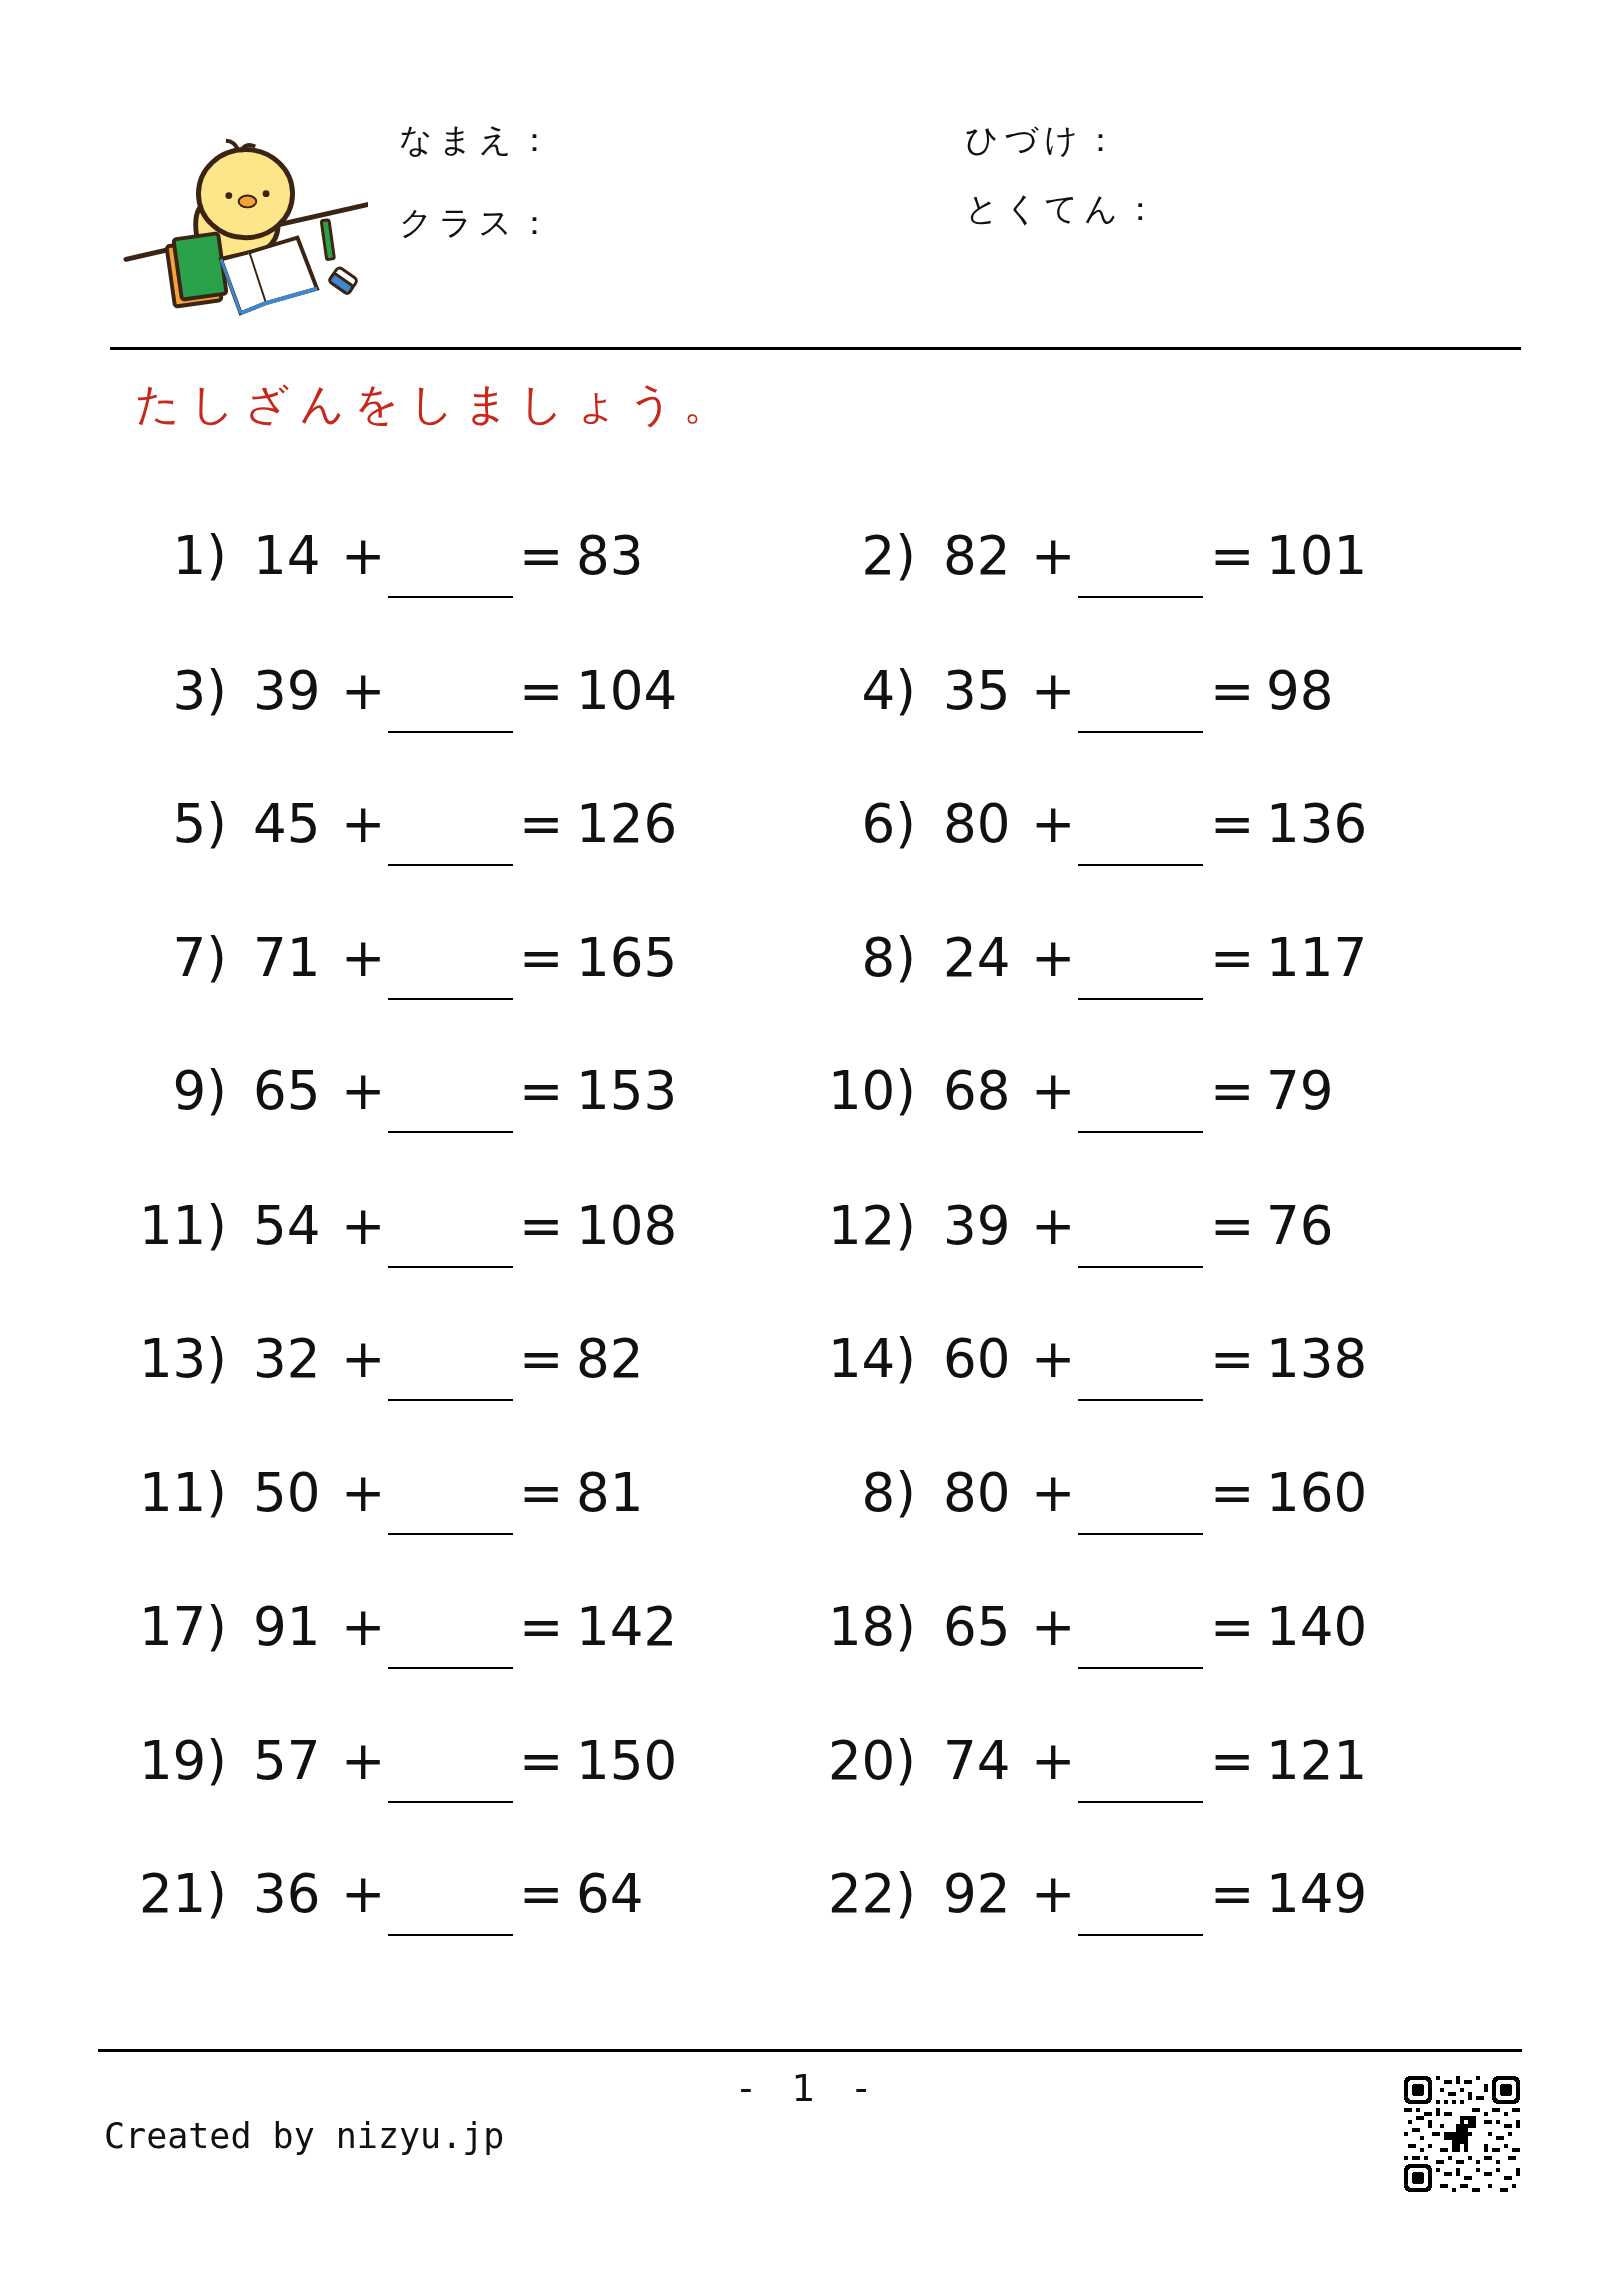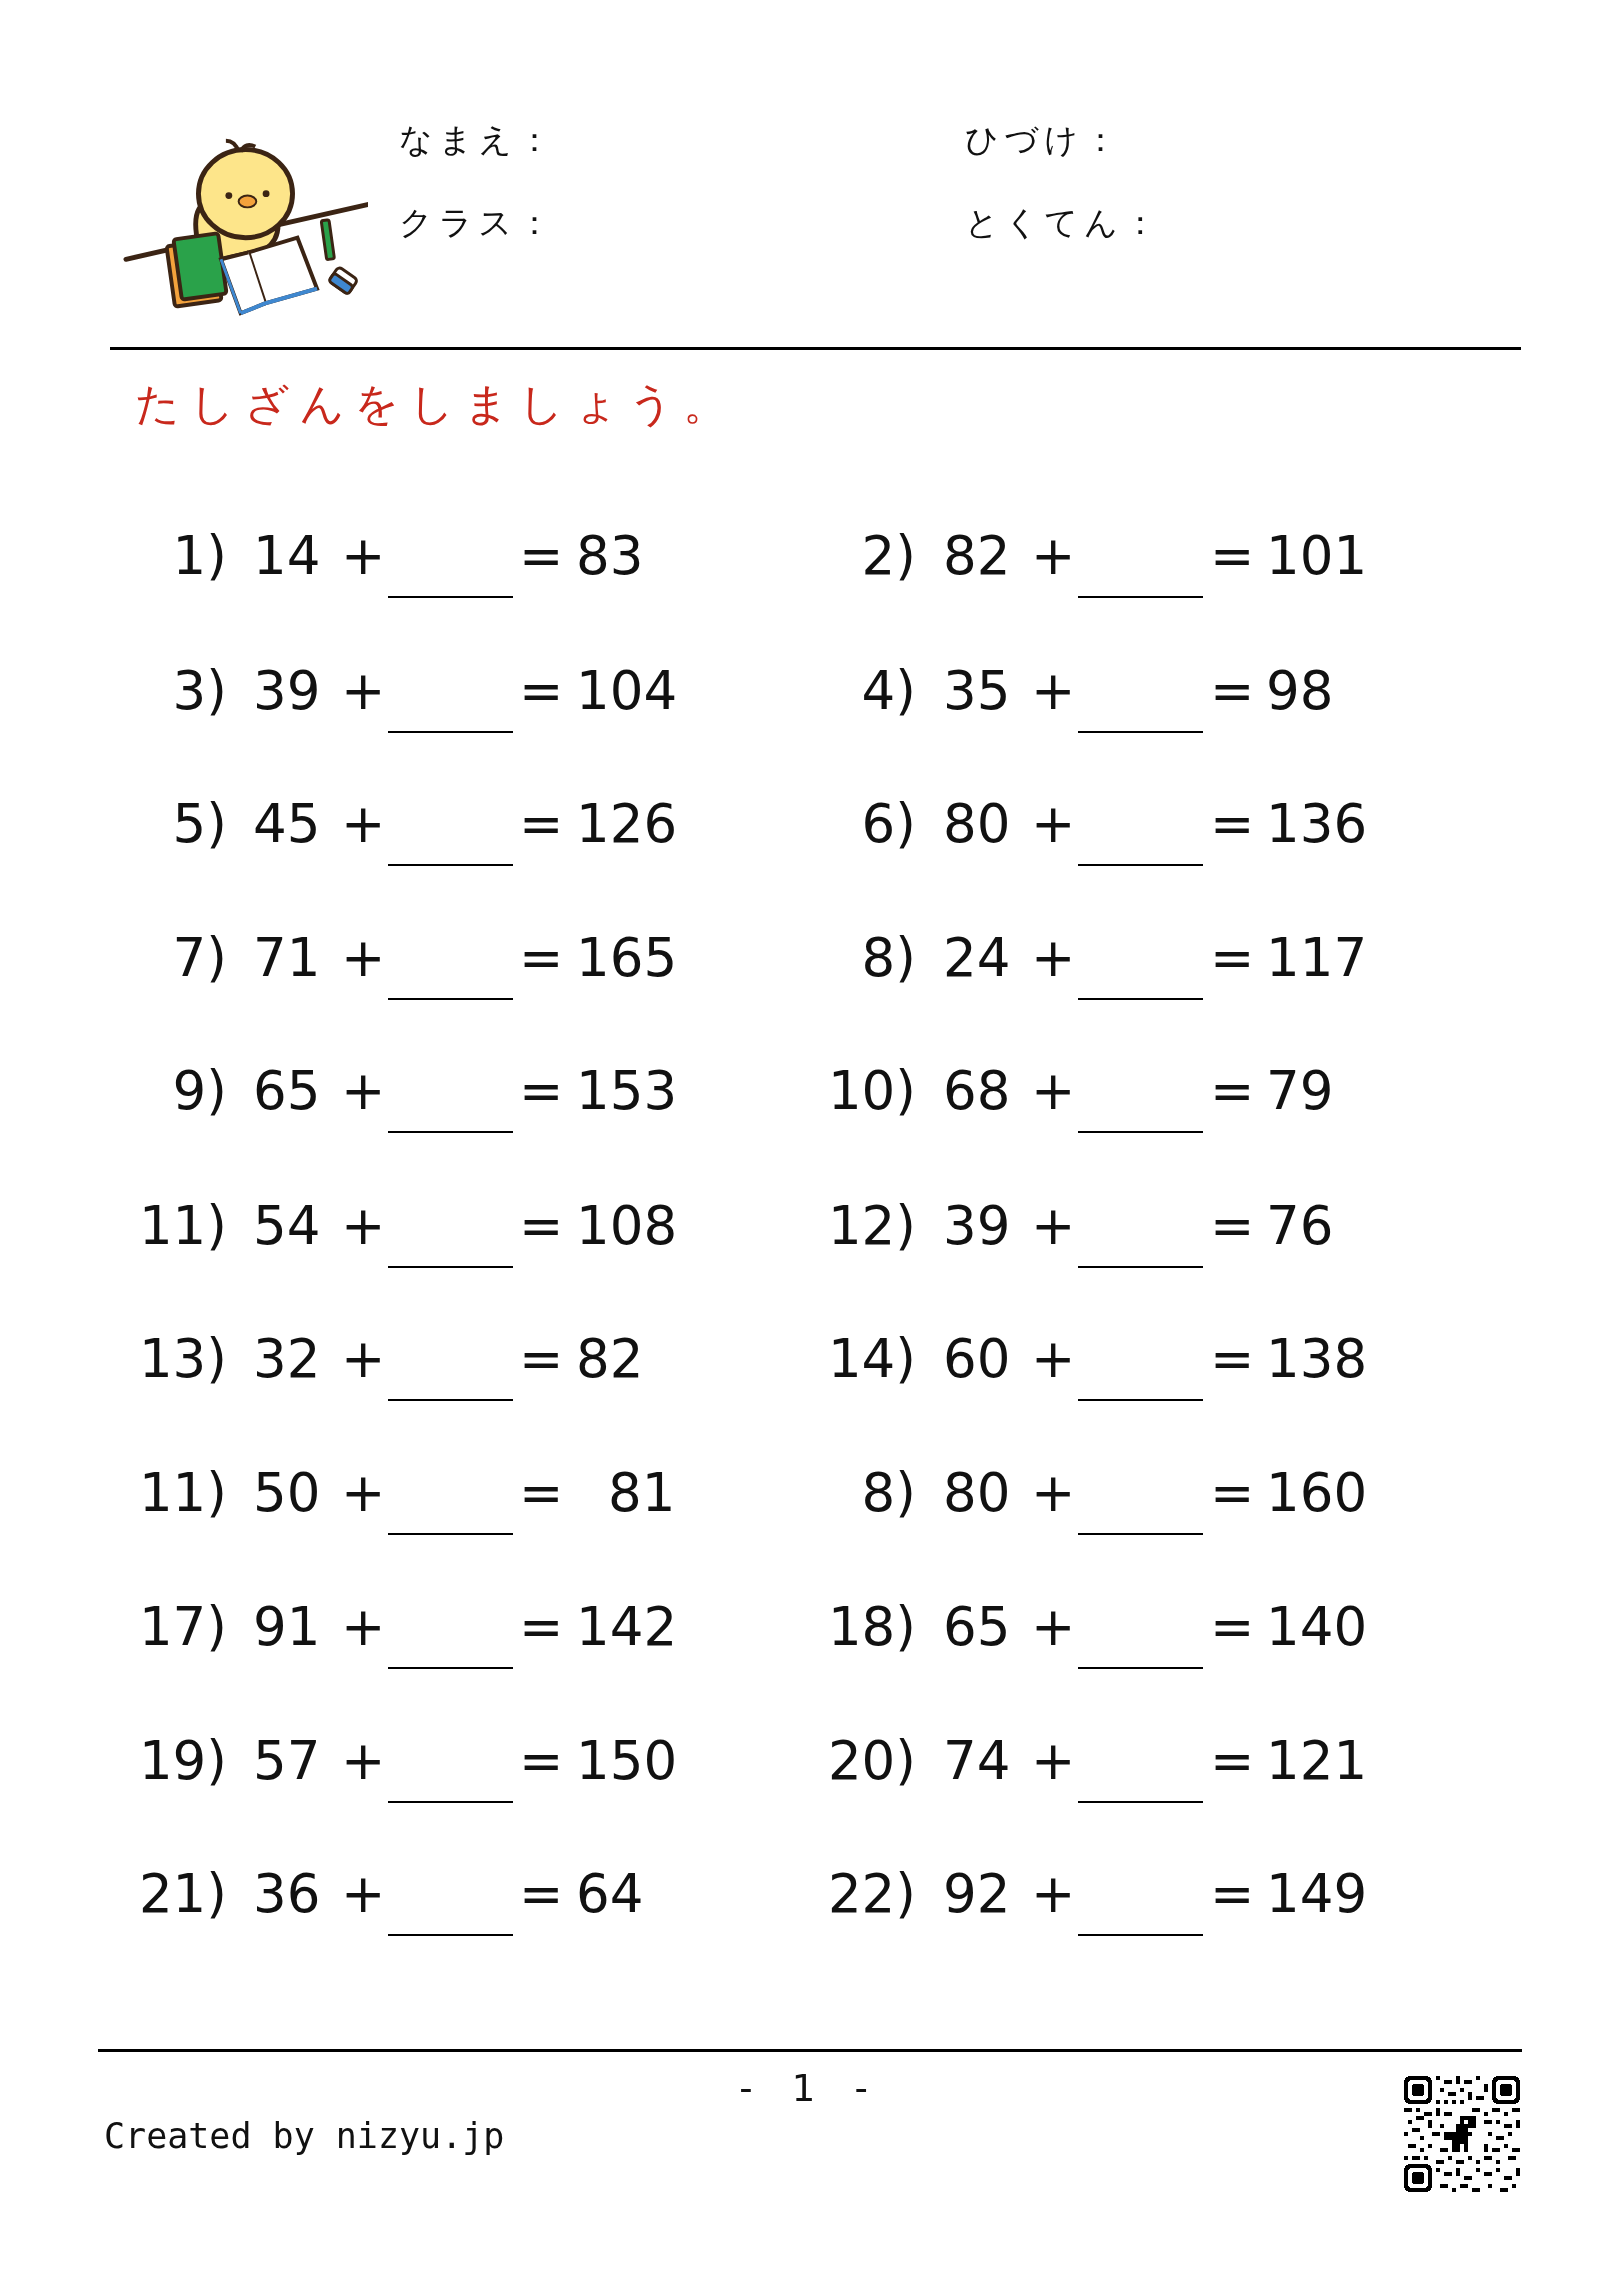--- a/index.html
+++ b/index.html
@@ -140,21 +140,21 @@
 
   <g transform="rotate(35 225 158)">
     <rect x="212" y="148" width="24" height="18" rx="4" fill="#ffffff" stroke="#3b2414" stroke-width="3"></rect>
     <rect x="212" y="156" width="24" height="10" rx="3" fill="#3f88d0" stroke="#3b2414" stroke-width="3"></rect>
   </g>
 </svg>
 
 <div class="info-label" style="left:399px; top:123px;">なまえ：</div>
 <div class="info-label" style="left:965px; top:123px;">ひづけ：</div>
 <div class="info-label" style="left:399px; top:206px;">クラス：</div>
-<div class="info-label" style="left:965px; top:206px;">とくてん：</div>
+<div class="info-label" style="left:965px; top:192px;">とくてん：</div>
 
 <div class="rule" style="left:110px; top:347px; width:1411px;"></div>
 
 <div class="instruction" style="color:#c8281c;">たしざんをしましょう。</div>
 
 <div id="problems">
     <div class="problem" style="left: 0px; top: 529px; width: 1621px;">
       <span class="num" style="left:100px">1)</span>
       <span class="addend" style="left:253px">14</span>
       <span class="plus" style="left:341px">+</span>
@@ -265,21 +265,21 @@
       <input class="blank" type="text" style="left: 1078px;">
       <span class="eq" style="left:1210px">=</span>
       <span class="sum" style="left:1266px">138</span>
     </div>
     <div class="problem" style="left: 0px; top: 1466px; width: 1621px;">
       <span class="num" style="left:100px">11)</span>
       <span class="addend" style="left:253px">50</span>
       <span class="plus" style="left:341px">+</span>
       <input class="blank" type="text" style="left: 388px;">
       <span class="eq" style="left:519px">=</span>
-      <span class="sum" style="left:608px">81</span>
+      <span class="sum" style="left:576px">81</span>
     </div>
     <div class="problem" style="left: 0px; top: 1466px; width: 1621px;">
       <span class="num" style="left:789px">8)</span>
       <span class="addend" style="left:943px">80</span>
       <span class="plus" style="left:1031px">+</span>
       <input class="blank" type="text" style="left: 1078px;">
       <span class="eq" style="left:1210px">=</span>
       <span class="sum" style="left:1266px">160</span>
     </div>
     <div class="problem" style="left: 0px; top: 1600px; width: 1621px;">

